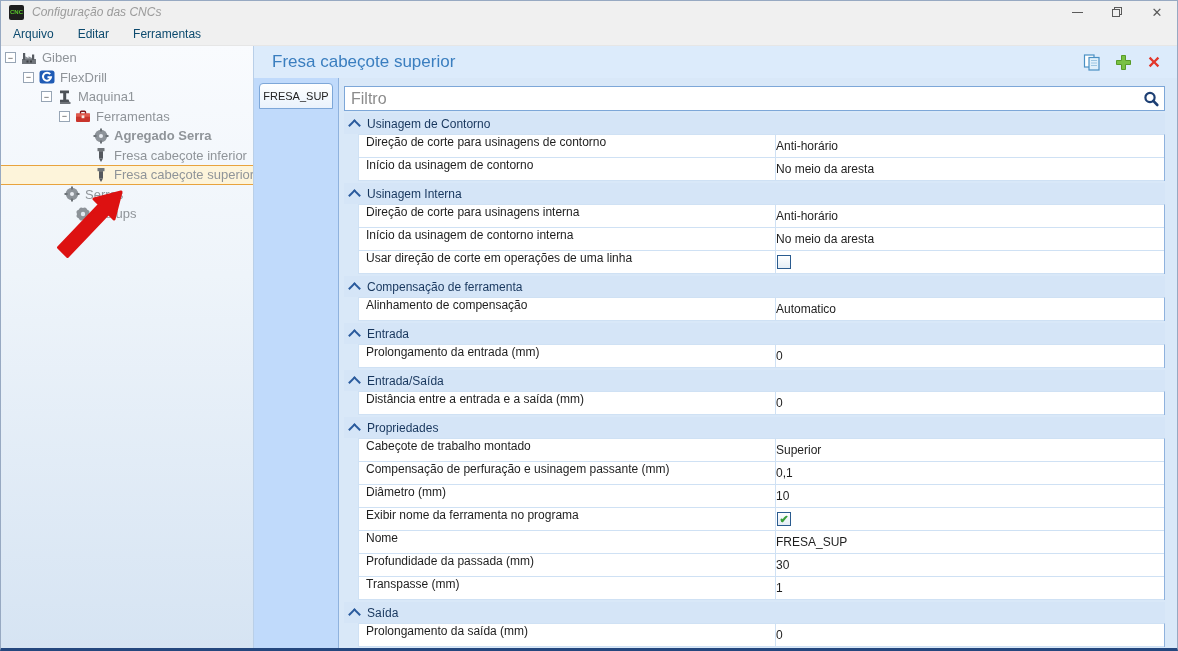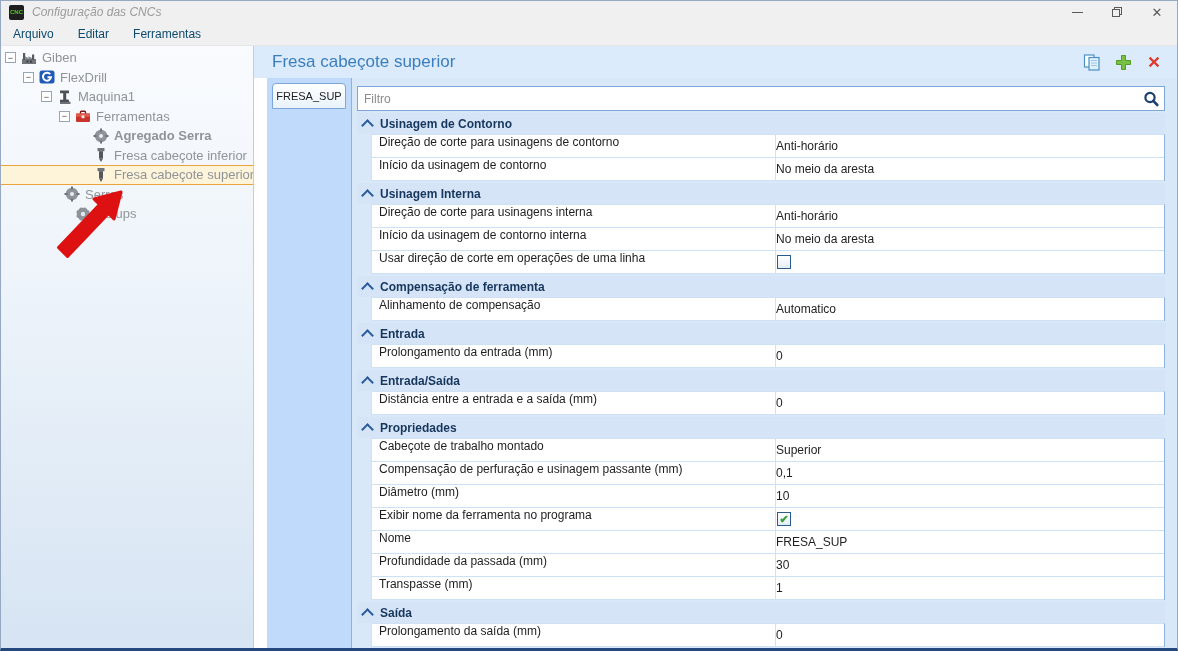--- a/index.html
+++ b/index.html
@@ -30,34 +30,34 @@
   .ticon{width:16px;height:16px;margin-right:5px;flex:0 0 16px;display:inline-flex;}
   .ticon svg{width:16px;height:16px;}
   .arrow-annotation{position:absolute;left:0;top:0;pointer-events:none;z-index:6;}
   
   .rightpanel{flex:1;display:flex;flex-direction:column;border-left:1px solid #b9cfe8;min-width:0;}
   .panelheader{flex:0 0 32px;height:32px;background:#dcebfb;display:flex;align-items:center;
     padding:0 14px 0 18px;box-sizing:border-box;}
   .paneltitle{font-size:17px;color:var(--accent,#3a7ebf);}
   .headericons{margin-left:auto;display:flex;align-items:center;gap:13px;}
   .hicon{width:18px;height:17px;display:flex;align-items:center;justify-content:center;}
-  .panelcontent{flex:1;display:flex;min-height:0;margin-left:13px;}
+  .panelcontent{flex:1;display:flex;min-height:0;}
   .tabstrip{flex:0 0 84px;background:#c0dafb;position:relative;border-right:1px solid #8fb2dd;}
   .tab{position:absolute;top:5px;left:5px;width:74px;height:26px;box-sizing:border-box;
     background:linear-gradient(#feffff,#e9f2fc);border:1px solid #7da7d8;border-radius:4px 4px 0 0;
     display:flex;align-items:center;justify-content:center;font-size:11px;color:#222;}
   .gridarea{flex:1;background:#d9e8f8;padding:8px 12px 0 5px;box-sizing:border-box;overflow:hidden;}
   .filterbox{height:25px;box-sizing:border-box;border:1px solid #7da7d8;background:#fff;margin-bottom:2px;
     display:flex;align-items:center;}
-  .filterbox input{border:0;outline:0;flex:1;font-size:12px;color:#444;padding:0 6px;background:transparent;
+  .filterbox input{border:0;outline:0;flex:1;font-size:16px;color:#444;padding:0 6px;background:transparent;
     font-family:"Liberation Sans",sans-serif;}
   .filterbox input::placeholder{color:#8b8b8b;opacity:1;}
   .searchicon{width:18px;height:18px;margin-right:4px;flex:0 0 18px;}
   .sectionheader{height:21px;display:flex;align-items:center;margin-top:2px;padding-left:3px;
-    background:#d5e5f7;font-size:12px;color:#17365d;gap:8px;font-weight:bold;}
+    background:#d5e5f7;font-size:12px;color:#17365d;gap:8px;}
   .chev{width:7px;height:7px;border-left:2px solid #2a5b9d;border-top:2px solid #2a5b9d;
     transform:rotate(45deg);margin:3px 0 0 3px;flex:0 0 7px;}
   .rows{margin-left:14px;border:1px solid #cfe1f4;border-right:1px solid #8fb2dd;border-bottom:none;background:#fff;}
   .prow{display:flex;height:23px;box-sizing:border-box;border-bottom:1px solid #cfe1f4;background:#fff;
     align-items:flex-start;font-size:12px;color:#1e1e1e;}
   .plabel{flex:1;padding-left:7px;white-space:nowrap;overflow:hidden;}
   .pvalue{flex:0 0 389px;max-width:389px;border-left:1px solid #cfe1f4;padding-left:0;align-self:stretch;
     display:flex;align-items:center;box-sizing:border-box;white-space:nowrap;overflow:hidden;}
   .checkbox{width:14px;height:14px;box-sizing:border-box;border:1px solid #2a5b8f;
     background:linear-gradient(#ffffff,#e4edf5);display:flex;align-items:center;justify-content:center;margin-left:1px;}

